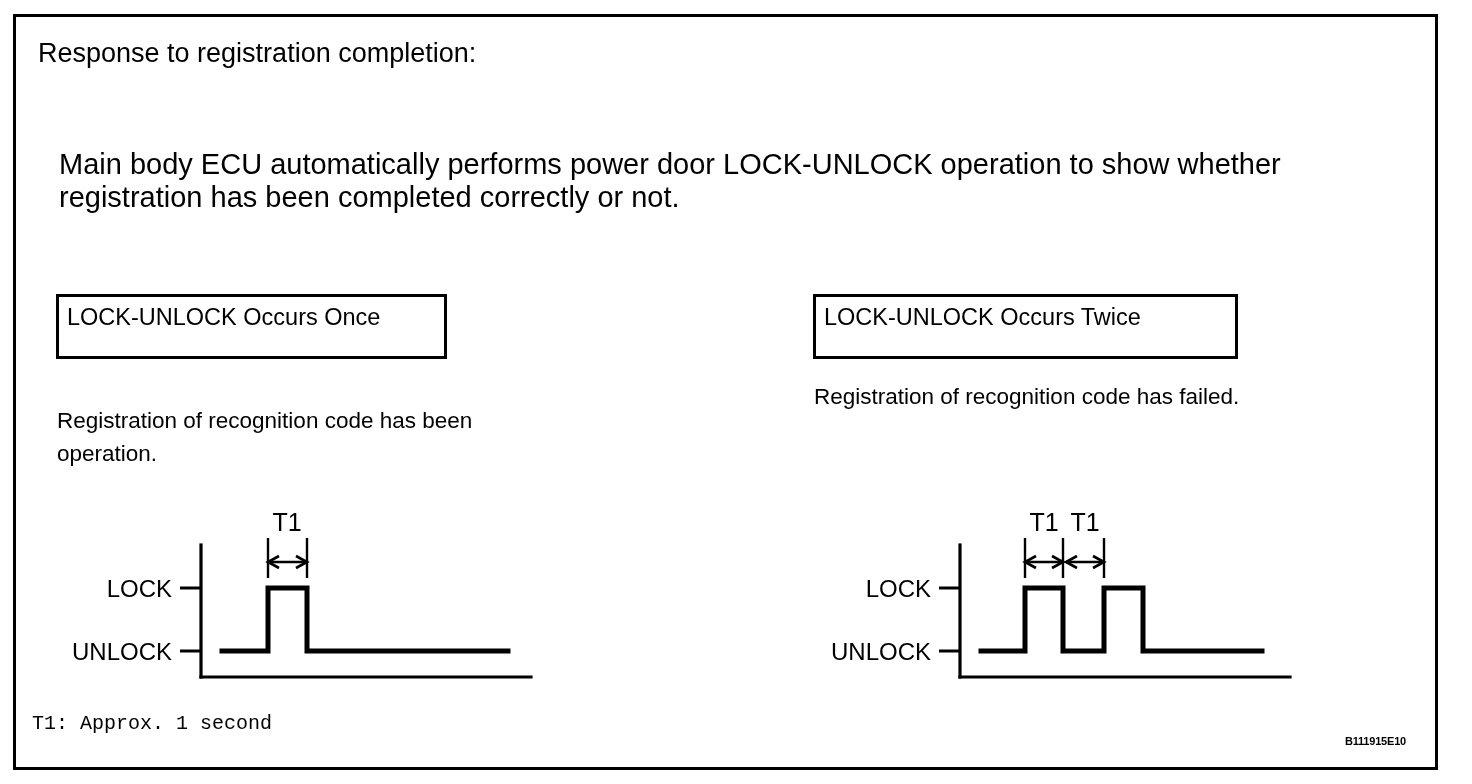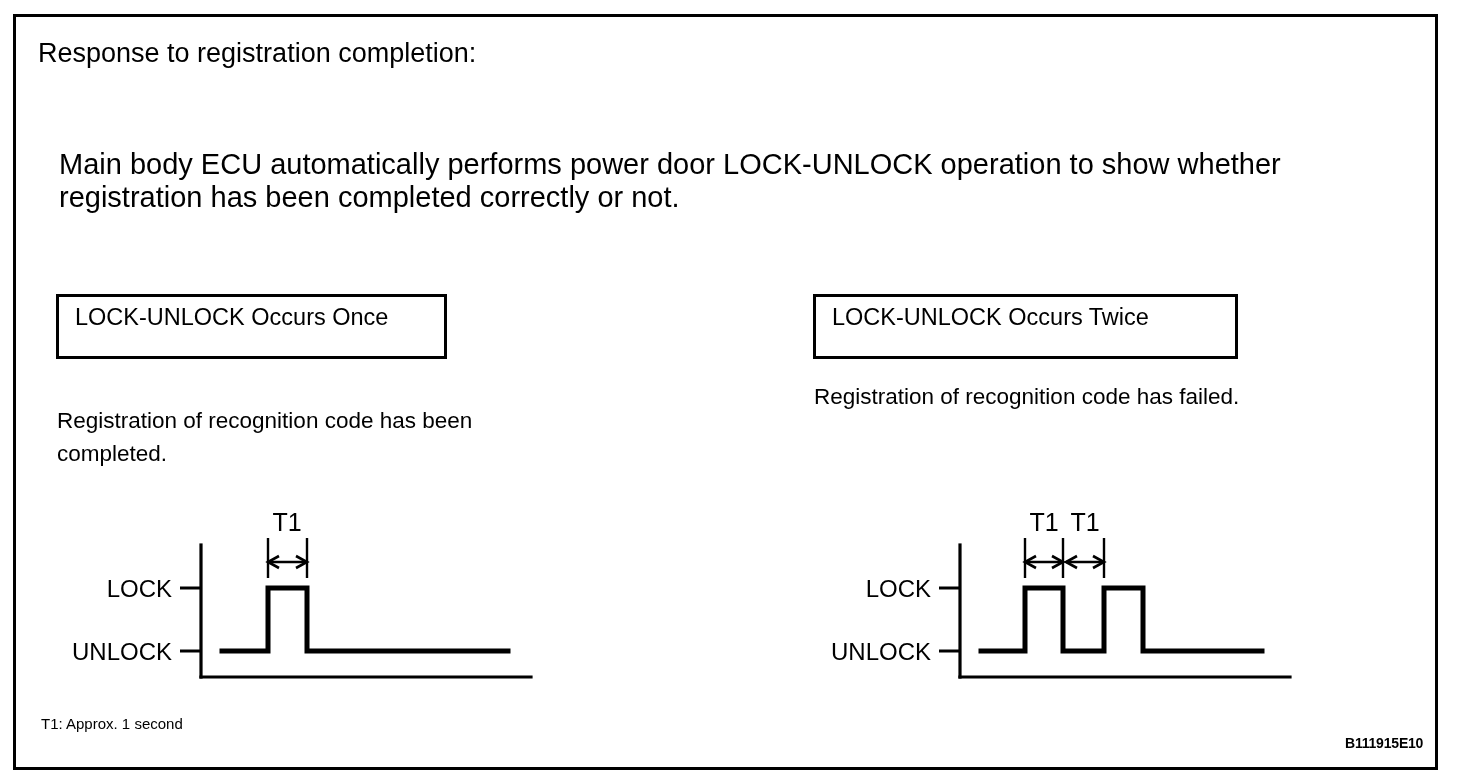--- a/index.html
+++ b/index.html
@@ -47,21 +47,21 @@
     line-height: 33px;
   }
   .case-box {
     position: absolute;
     border: 3px solid #000000;
     box-sizing: border-box;
     background: #ffffff;
   }
   .case-box .case-box-label {
     position: absolute;
-    left: 16px;
+    left: 8px;
     top: 5px;
     font-size: 23.5px;
     line-height: 30px;
     white-space: nowrap;
   }
   #case-box-left  { left: 56px;  top: 294px; width: 391px; height: 65px; }
   #case-box-right { left: 813px; top: 294px; width: 425px; height: 65px; }
 
   .case-desc {
     position: absolute;
@@ -116,31 +116,32 @@
     font-size: 24px;
     fill: #000000;
   }
   .wf-t1-label {
     font-family: "Liberation Sans", sans-serif;
     font-size: 25px;
     fill: #000000;
   }
   .footnote {
     position: absolute;
-    left: 41px;
+    left: 32px;
     top: 709px;
-    font-size: 15px;
+    font-size: 20px;
     line-height: 30px;
     white-space: nowrap;
+    font-family: Liberation Mono, monospace;
   }
   .ref-code {
     position: absolute;
     left: 1345px;
     top: 735px;
-    font-size: 14px;
+    font-size: 11px;
     font-weight: bold;
     letter-spacing: -0.2px;
     white-space: nowrap;
   }
 </style>
 </head>
 <body>
 
 <div id="figure-root">
 
@@ -151,21 +152,21 @@
   <div class="intro-paragraph">Main body ECU automatically performs power door LOCK-UNLOCK operation to show whether registration has been completed correctly or not.</div>
 
   <div class="case-box" id="case-box-left">
     <span class="case-box-label">LOCK-UNLOCK Occurs Once</span>
   </div>
 
   <div class="case-box" id="case-box-right">
     <span class="case-box-label">LOCK-UNLOCK Occurs Twice</span>
   </div>
 
-  <div class="case-desc" id="case-desc-left">Registration of recognition code has been completed.</div>
+  <div class="case-desc" id="case-desc-left">Registration of recognition code has been operation.</div>
 
   <div class="case-desc" id="case-desc-right">Registration of recognition code has failed.</div>
 
   <svg class="waveform-svg" viewBox="0 0 1472 784">
 
     <g>
 
       <path class="wf-axis" d="M 201 545 L 201 677"></path>
 
       <path class="wf-axis" d="M 201 677 L 531 677"></path>

